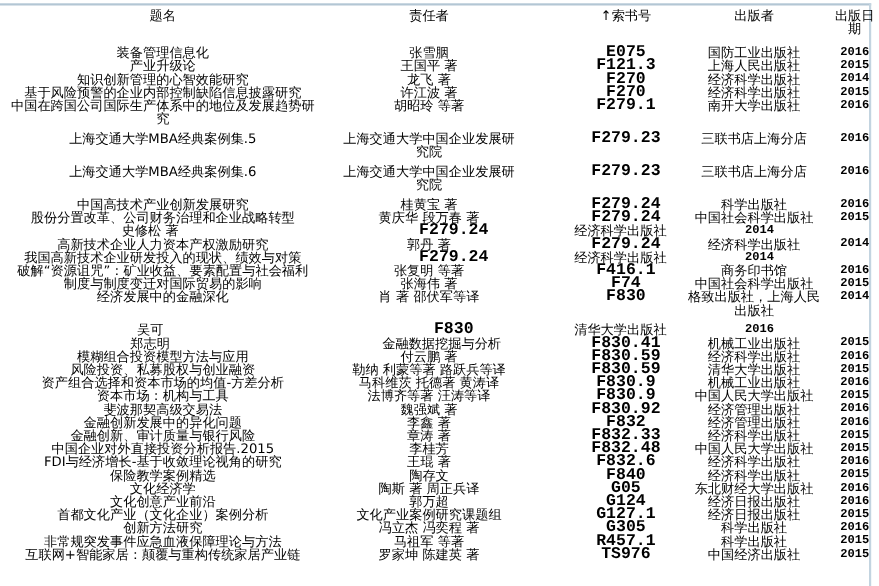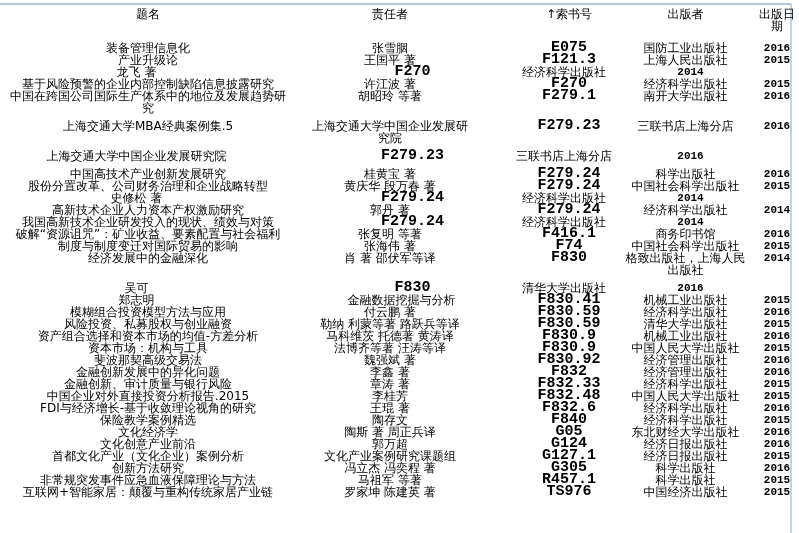--- a/index.html
+++ b/index.html
@@ -69,20 +69,21 @@
     <div class="cell c-year">2016</div>
   </div>
         <div class="row">
     <div class="cell c-title">产业升级论</div>
     <div class="cell c-author">王国平 著</div>
     <div class="cell c-call">F121.3</div>
     <div class="cell c-pub">上海人民出版社</div>
     <div class="cell c-year">2015</div>
   </div>
         <div class="row">
+    <div class="cell c-title">知识创新管理的心智效能研究</div>
     <div class="cell c-author">龙飞 著</div>
     <div class="cell c-call">F270</div>
     <div class="cell c-pub">经济科学出版社</div>
     <div class="cell c-year">2014</div>
   </div>
         <div class="row">
     <div class="cell c-title">基于风险预警的企业内部控制缺陷信息披露研究</div>
     <div class="cell c-author">许江波 著</div>
     <div class="cell c-call">F270</div>
     <div class="cell c-pub">经济科学出版社</div>
@@ -100,20 +101,21 @@
         <div class="row">
     <div class="cell c-title">上海交通大学MBA经典案例集.5</div>
     <div class="cell c-author">上海交通大学中国企业发展研究院</div>
     <div class="cell c-call">F279.23</div>
     <div class="cell c-pub">三联书店上海分店</div>
     <div class="cell c-year">2016</div>
   </div>
       </div>
       <div class="group">
         <div class="row">
+    <div class="cell c-title">上海交通大学MBA经典案例集.6</div>
     <div class="cell c-author">上海交通大学中国企业发展研究院</div>
     <div class="cell c-call">F279.23</div>
     <div class="cell c-pub">三联书店上海分店</div>
     <div class="cell c-year">2016</div>
   </div>
       </div>
       <div class="group">
         <div class="row">
     <div class="cell c-title">中国高技术产业创新发展研究</div>
     <div class="cell c-author">桂黄宝 著</div>

